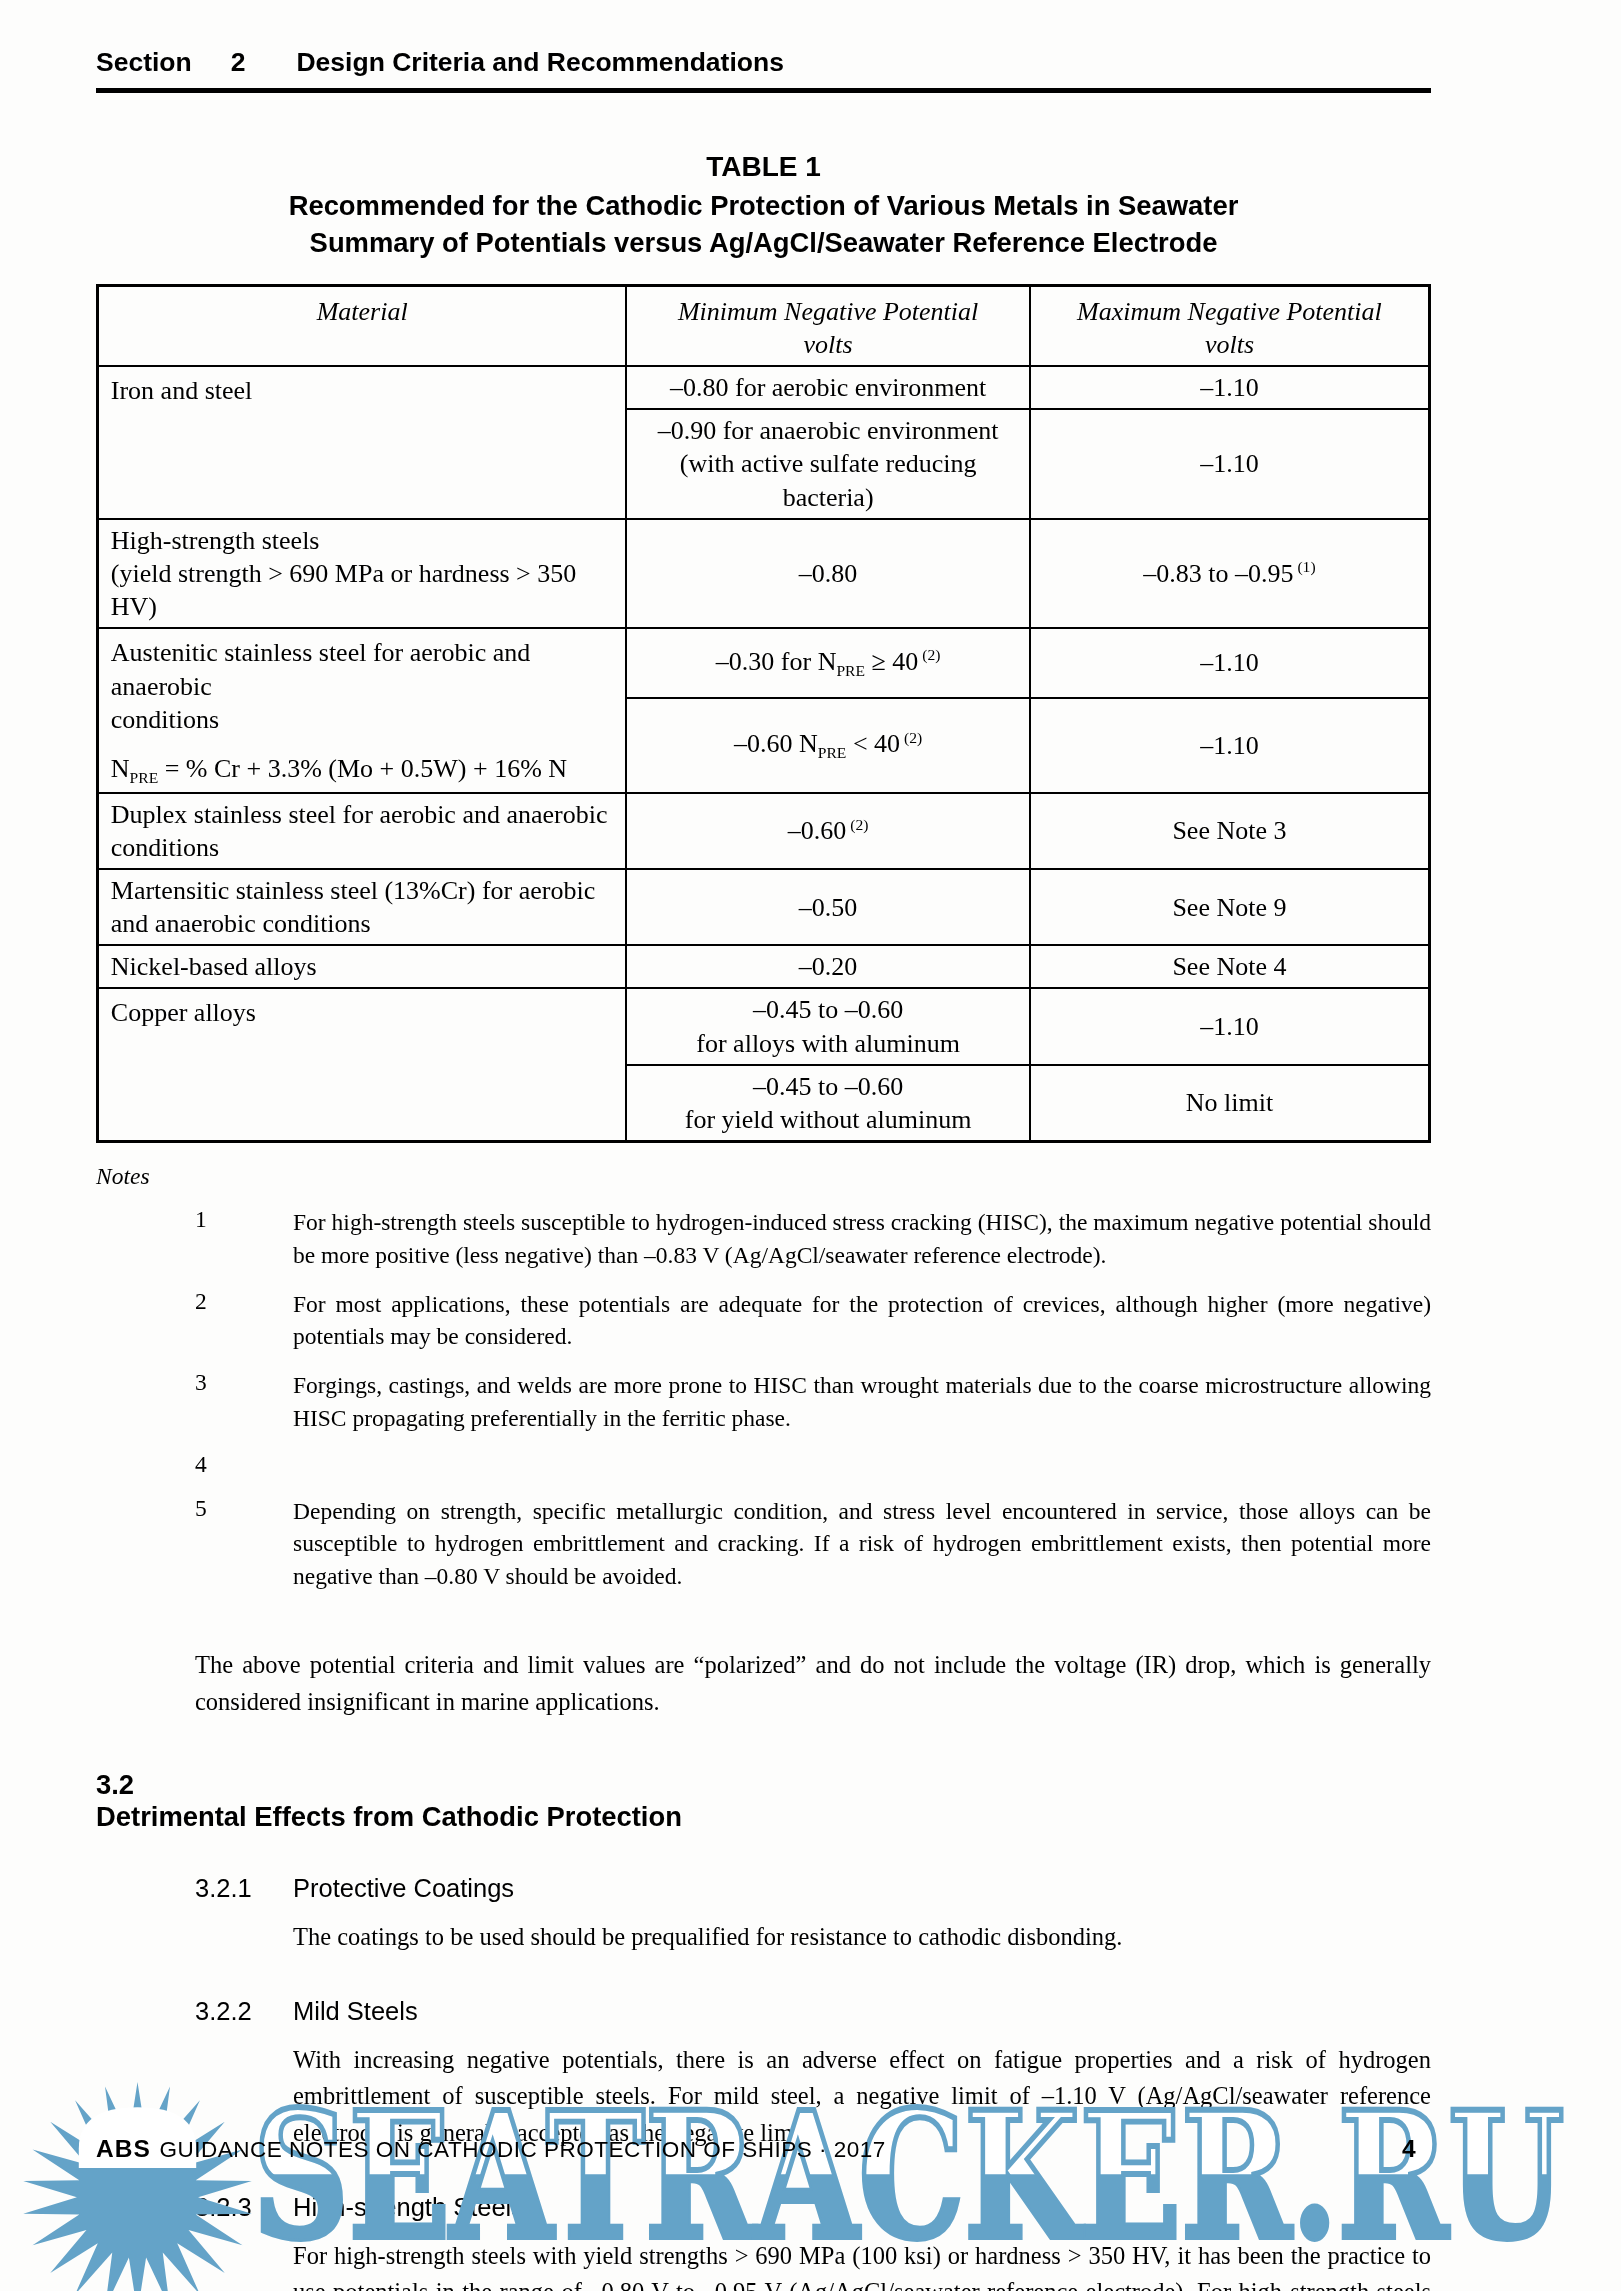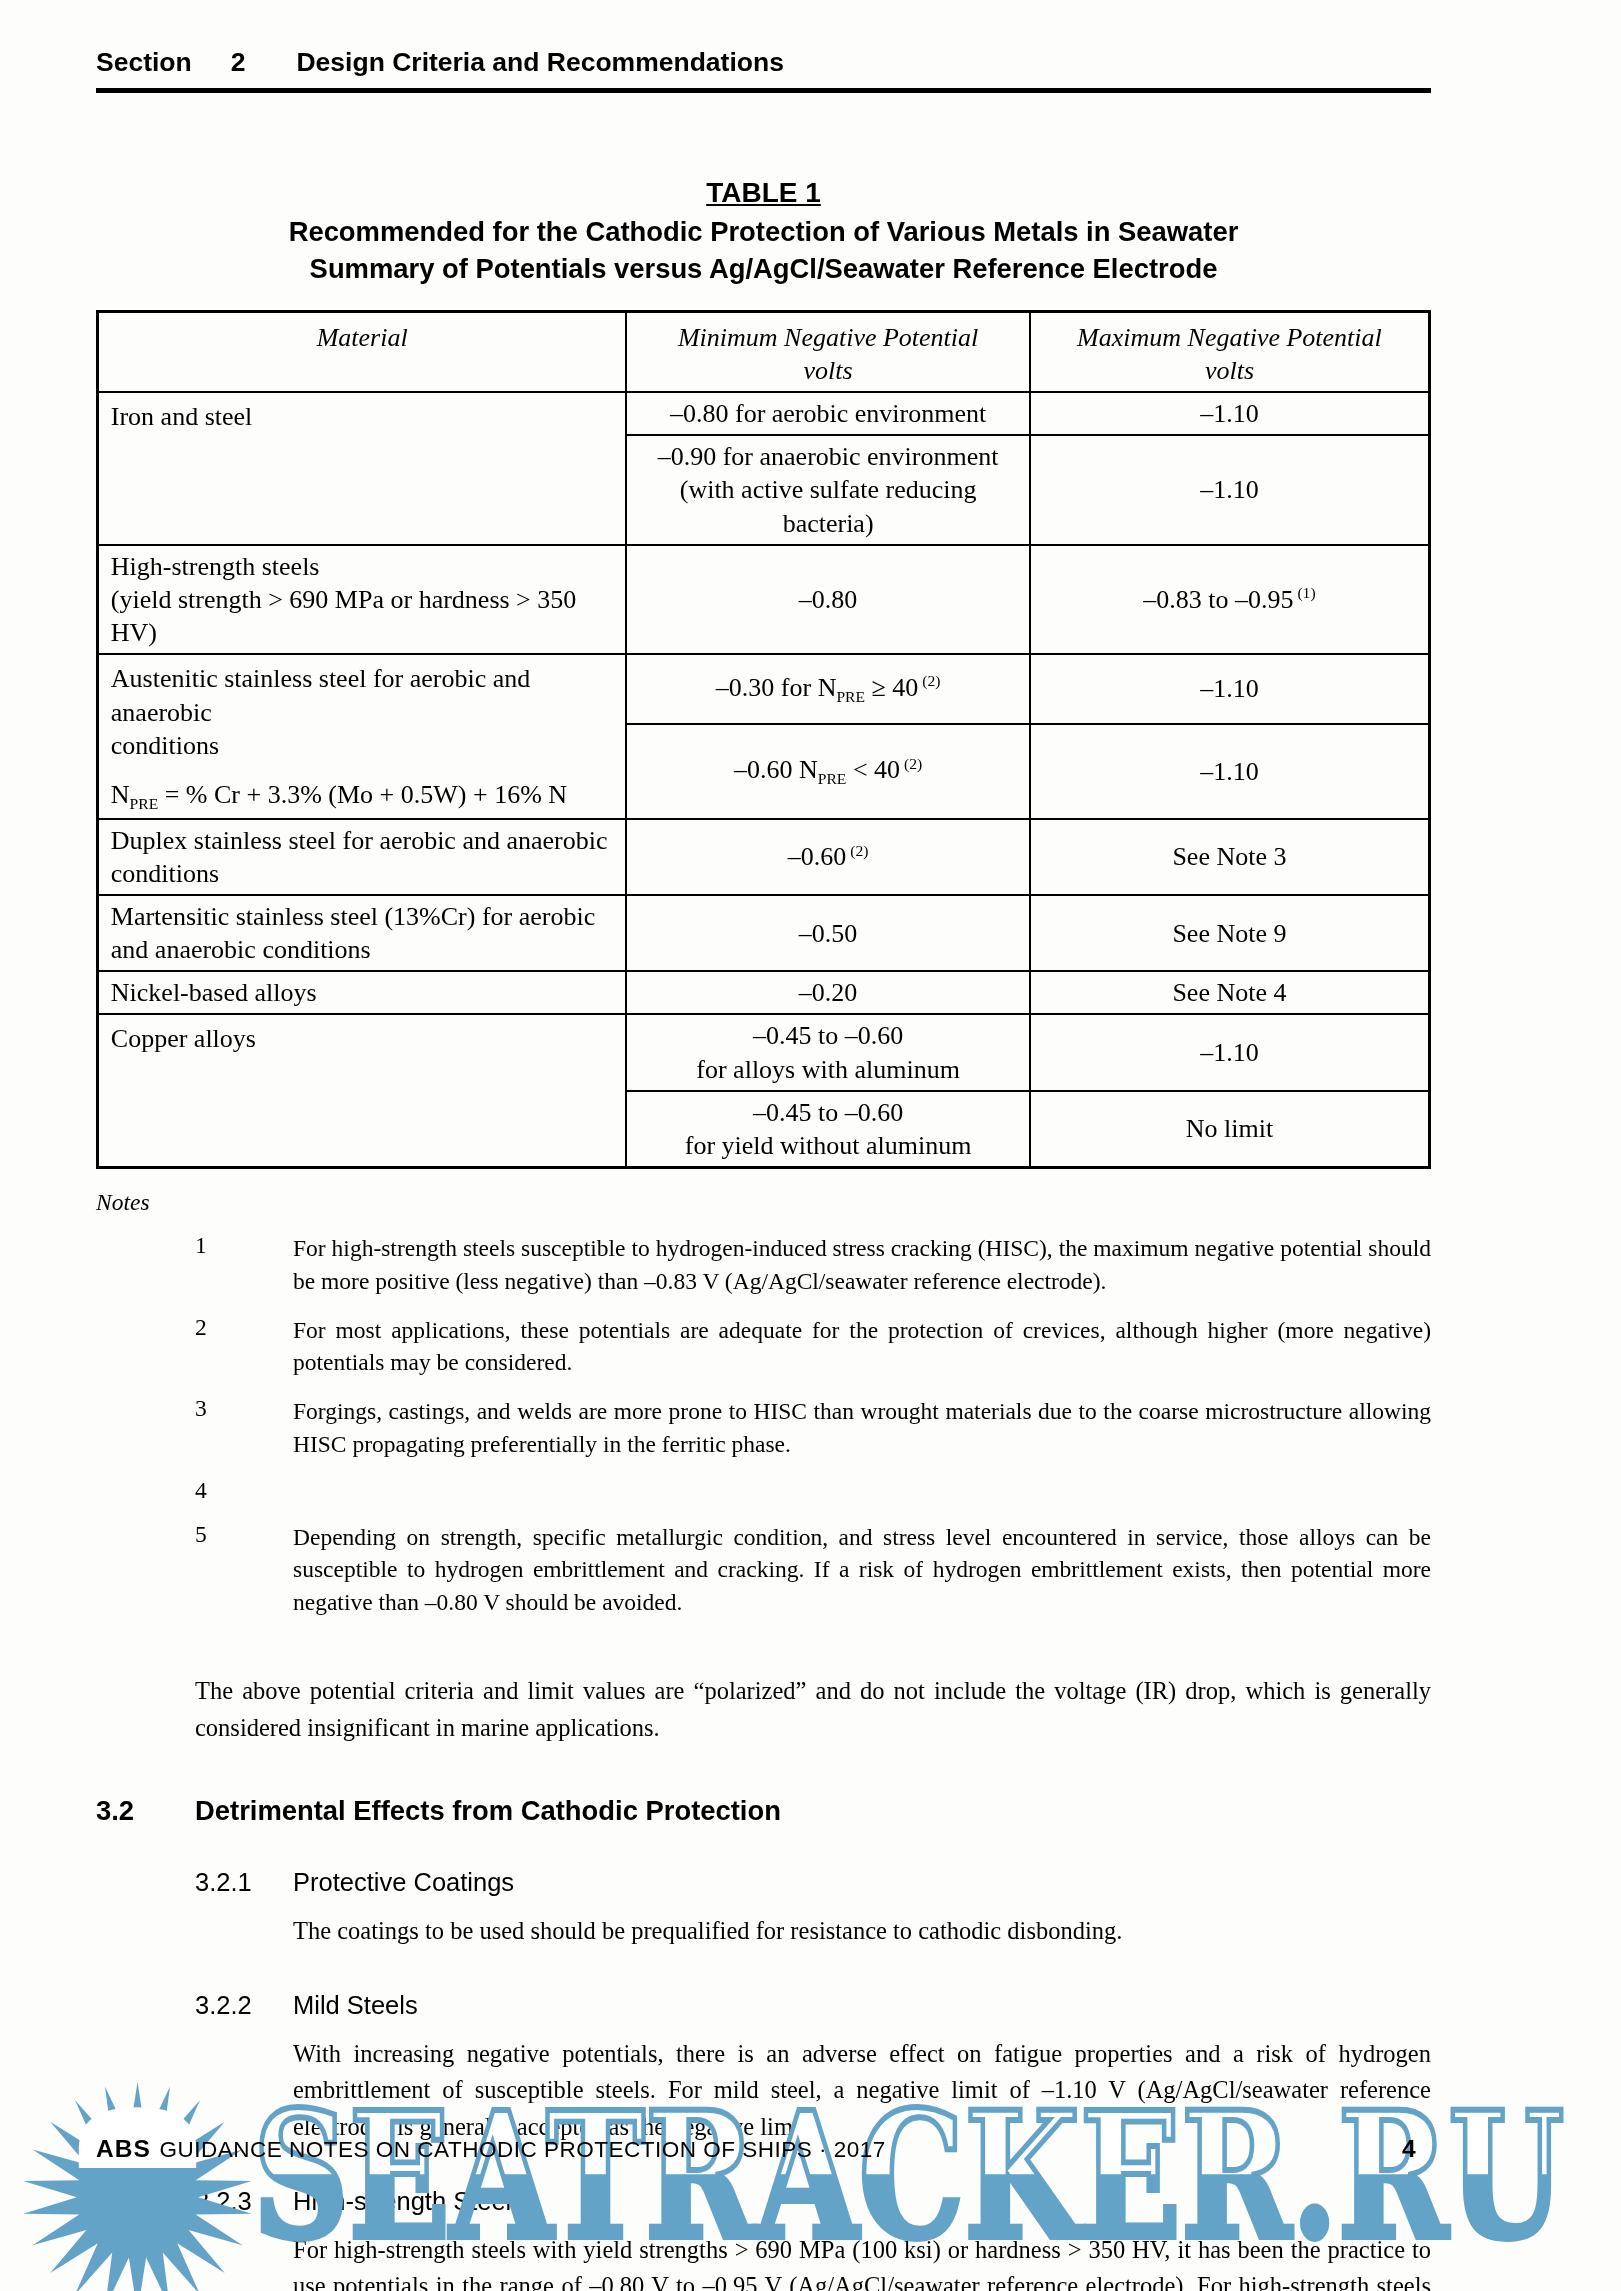--- a/index.html
+++ b/index.html
@@ -19,22 +19,22 @@
     padding-top:47px;
     font-family:"Liberation Sans", sans-serif;
     font-weight:bold;font-size:26.5px;line-height:1.2;
     display:flex;align-items:baseline;
   }
   .doc-header .sec-num{margin-left:39px;}
   .doc-header .sec-title{margin-left:51px;}
   .header-rule{height:5.9px;background:#000;margin-top:8.8px;}
 
   
-  .table-title{margin-top:84px;text-align:center;
-    font-family:"Liberation Sans", sans-serif;font-weight:bold;font-size:28px;line-height:1.15;text-decoration:underline;}
+  .table-title{margin-top:58px;text-align:center;
+    font-family:"Liberation Sans", sans-serif;font-weight:bold;font-size:28px;line-height:1.15;}
   .table-subtitle{text-align:center;font-family:"Liberation Sans", sans-serif;
     font-weight:bold;font-size:27.4px;line-height:1.15;margin-top:5.9px;}
 
   
   table.t1{border-collapse:collapse;width:100%;margin-top:25.5px;border:3.9px solid #000;}
   .t1 th,.t1 td{border:2.9px solid #000;padding:3.9px 9.8px;font-size:26px;line-height:1.28;}
   .t1 th{font-style:italic;font-weight:normal;text-align:center;vertical-align:top;height:57px;padding-top:7.8px;}
   .t1 td.val{text-align:center;vertical-align:middle;}
   .t1 td.mat{text-align:left;vertical-align:middle;padding-left:11.8px;}
   .t1 td.mat.top{vertical-align:top;padding-top:6.9px;}
@@ -47,21 +47,21 @@
   .notes{margin-top:19.6px;}
   .notes-label{font-style:italic;font-size:23.5px;}
   .note{display:flex;margin-top:16.7px;}
   .note-indent{width:99px;flex:none;}
   .note-num{width:98px;flex:none;font-size:23.5px;}
   .note-text{flex:1;text-align:justify;font-size:23.5px;line-height:1.38;}
 
   
   .para{margin:55px 0 0 99px;text-align:justify;font-size:24.5px;line-height:1.5;}
   .h-major{margin-top:49px;display:flex;font-family:"Liberation Sans", sans-serif;
-    font-weight:bold;font-size:27.4px;}
+    font-weight:bold;font-size:27.4px;flex-direction:column;}
   .h-major .hnum{width:99px;flex:none;}
   .h-sub{margin-top:41px;margin-left:99px;display:flex;
     font-family:"Liberation Sans", sans-serif;font-size:25.5px;}
   .h-sub .hnum{width:98px;flex:none;}
   .body-p{margin:15.7px 0 0 197px;text-align:justify;font-size:24.5px;line-height:1.5;}
 
   
   .watermark{position:absolute;left:245px;top:2090px;width:1329px;height:202px;z-index:1;}
   .watermark svg{width:100%;height:100%;}
   .wm-outline{fill:#ffffff;stroke-width:6px;

